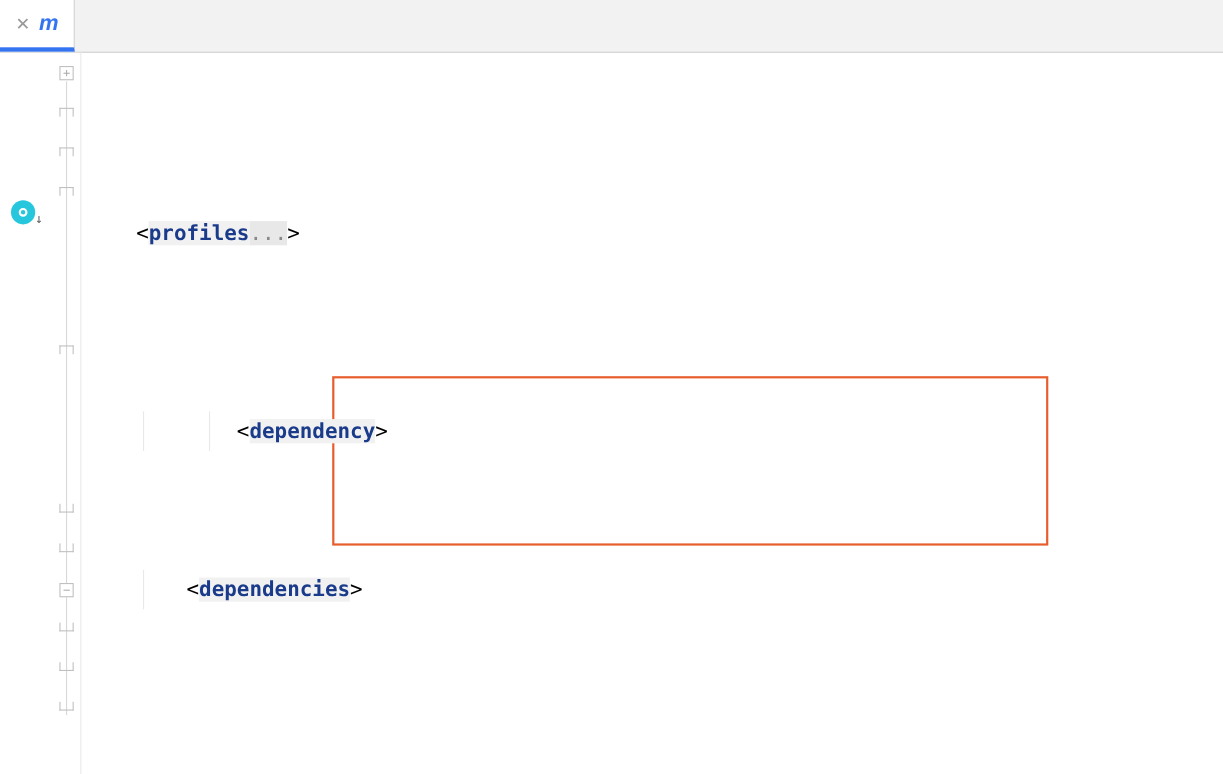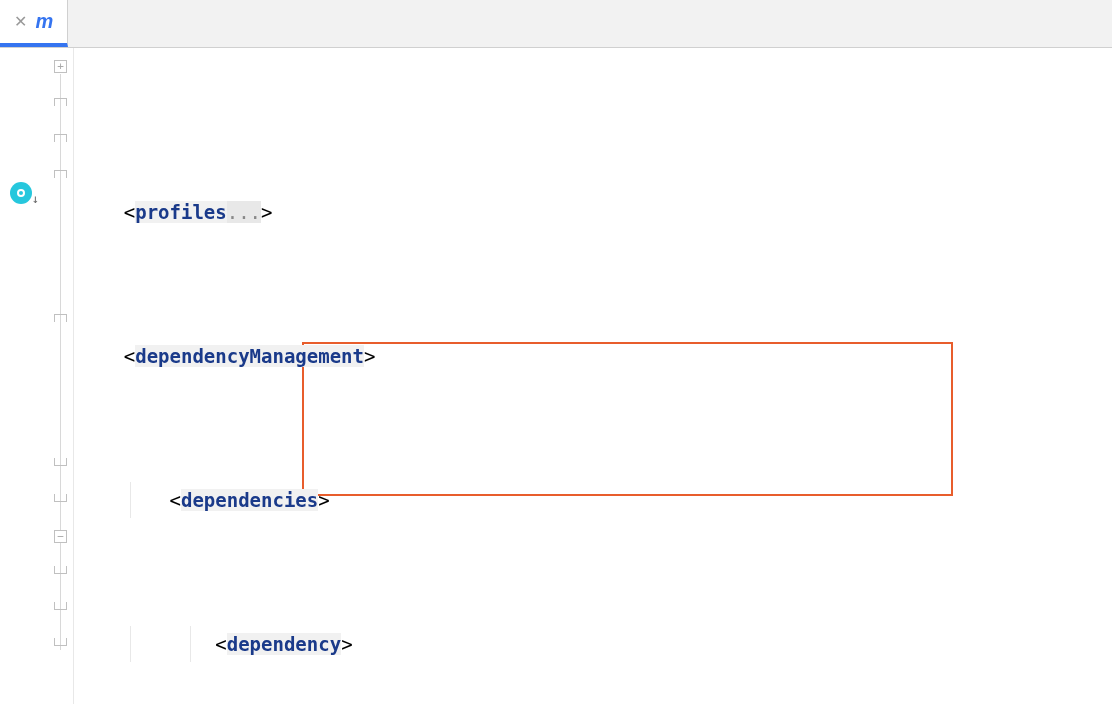--- a/index.html
+++ b/index.html
@@ -158,26 +158,25 @@
     <div class="fold-mark" style="top:518px;border-bottom:1px solid #c0c0c0;border-left:1px solid #c0c0c0;border-right:1px solid #c0c0c0;height:8px"></div>
     <div class="fold-mark" style="top:554px;border-bottom:1px solid #c0c0c0;border-left:1px solid #c0c0c0;border-right:1px solid #c0c0c0;height:8px"></div>
     <div class="fold-mark" style="top:590px;border-bottom:1px solid #c0c0c0;border-left:1px solid #c0c0c0;border-right:1px solid #c0c0c0;height:8px"></div>
   </div>
 
   <div class="code">
     <div class="highlight-box" style="left:228px; top:294px; width:651px; height:154px;"></div>
 
     <div class="line">    <span class="ang">&lt;</span><span class="tag">profiles</span><span class="fold-dots">...</span><span class="ang">&gt;</span></div>
 
-    <div class="line">    <span class="ang">&lt;</span><span class="tag">dependencyManagement</span><span class="ang">&gt;</span></div>
+
+    <div class="line"><span class="guide" style="left:56px"></span><span class="guide" style="left:116px"></span>            <span class="ang">&lt;</span><span class="tag">dependency</span><span class="ang">&gt;</span></div>
 
     <div class="line"><span class="guide" style="left:56px"></span>        <span class="ang">&lt;</span><span class="tag">dependencies</span><span class="ang">&gt;</span></div>
 
-    <div class="line"><span class="guide" style="left:56px"></span><span class="guide" style="left:116px"></span>            <span class="ang">&lt;</span><span class="tag">dependency</span><span class="ang">&gt;</span></div>
-
     
 
     
 
     
 
     
 
     
 

